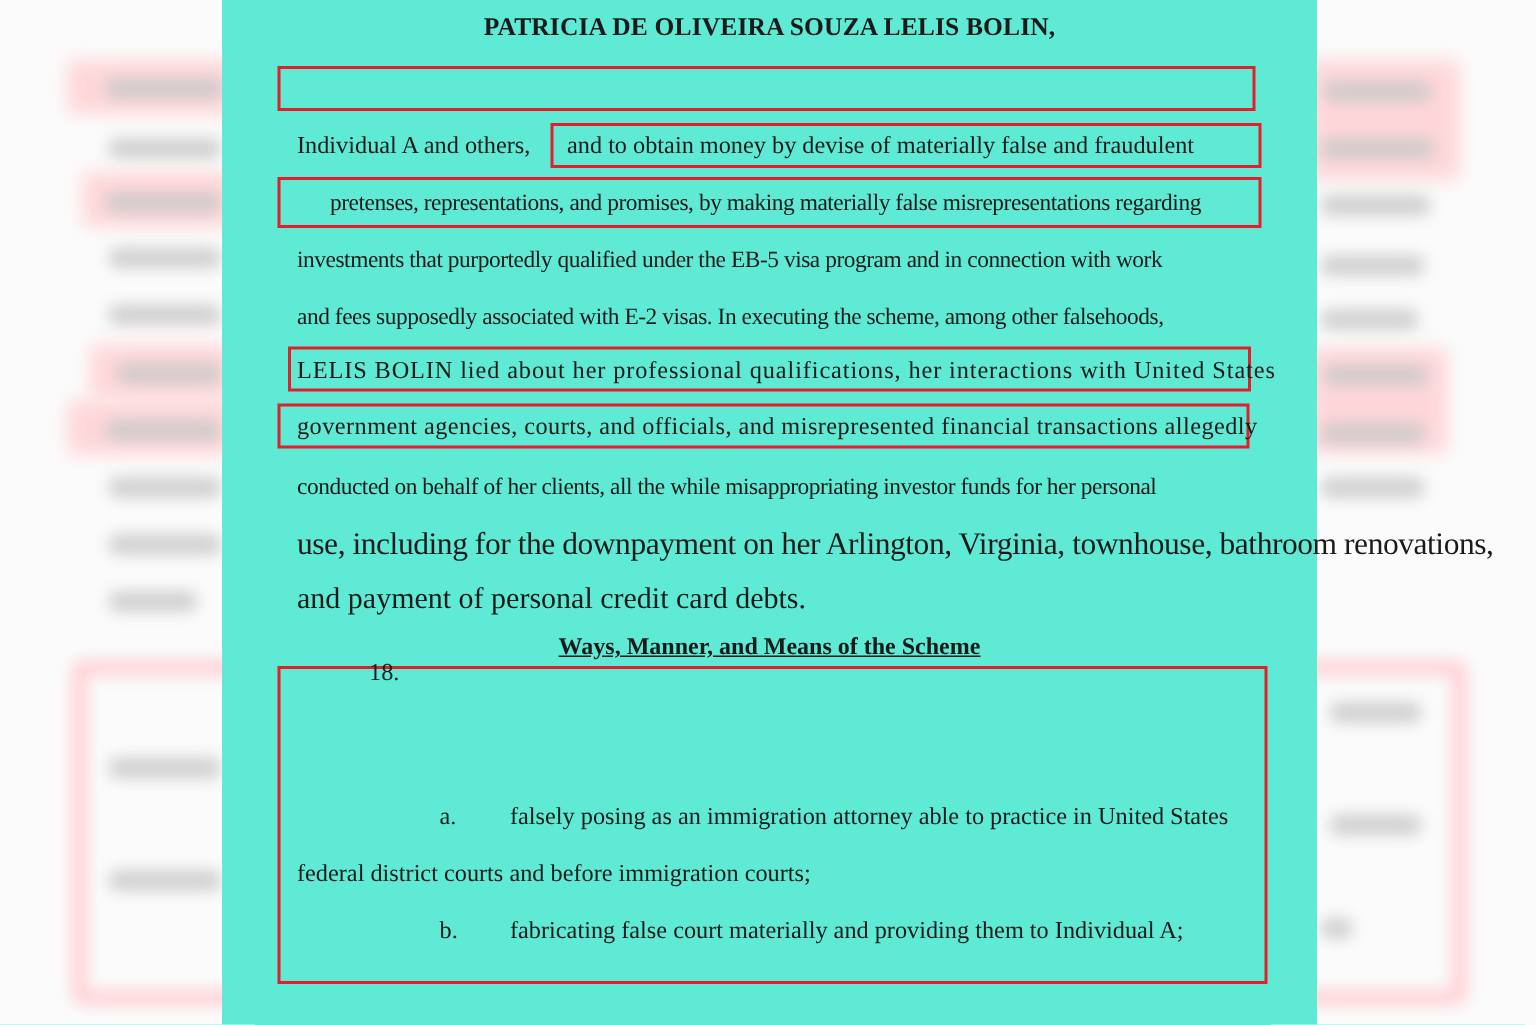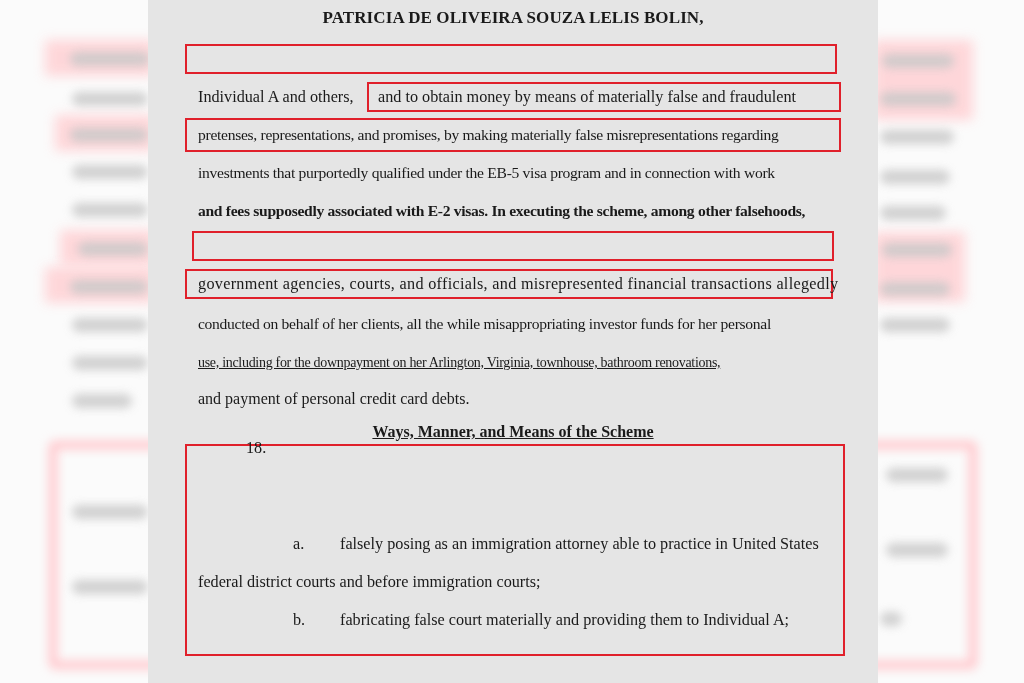--- a/index.html
+++ b/index.html
@@ -24,21 +24,21 @@
     position: absolute; height: 36px;
     background: #ffd3d6; filter: blur(6px); opacity: .9;
   }
   .blur-box {
     position: absolute; border: 10px solid #ffd0d4; filter: blur(5px);
     border-radius: 8px;
   }
   
   .page {
     position: absolute; left: 148px; top: 0; width: 730px; height: 683px;
-    background: #e5e5e5;
+    background: #5eead4;
   }
   .line {
     position: absolute; left: 50px; width: 630px; font-size: 16.2px;
     white-space: nowrap; line-height: 20px;
   }
   .just { display: flex; justify-content: space-between; }
   .title {
     position: absolute; top: 8px; left: 0; width: 730px; text-align: center;
     font-weight: bold; font-size: 17px; letter-spacing: .1px;
   }
@@ -96,29 +96,30 @@
 
   <div class="redbox" style="left:37px;top:44px;width:652px;height:30px;"></div>
   <div class="redbox" style="left:219px;top:82px;width:474px;height:30px;"></div>
   <div class="redbox" style="left:37px;top:118px;width:656px;height:34px;"></div>
   <div class="redbox" style="left:44px;top:231px;width:642px;height:30px;"></div>
   <div class="redbox" style="left:37px;top:269px;width:648px;height:30px;"></div>
   <div class="redbox" style="left:37px;top:444px;width:660px;height:212px;"></div>
 
   <div class="line" style="top:87px;">
     <span>Individual A and others,</span>
-    <span style="position:absolute;left:180px;">and to obtain money by means of materially false and fraudulent</span>
+    <span style="position:absolute;left:180px;">and to obtain money by devise of materially false and fraudulent</span>
   </div>
-  <div class="line" style="top:125px;"><span style="font-size:15.6px;letter-spacing:-.3px;">pretenses, representations, and promises, by making materially false misrepresentations regarding</span></div>
+  <div class="line" style="top:125px;"><span style="font-size:15.6px;letter-spacing:-.3px;margin-left:22px;">pretenses, representations, and promises, by making materially false misrepresentations regarding</span></div>
   <div class="line" style="top:163px;"><span style="font-size:15.6px;letter-spacing:-.3px;">investments that purportedly qualified under the EB-5 visa program and in connection with work</span></div>
-  <div class="line" style="top:201px;font-weight:bold;"><span style="font-size:15.6px;letter-spacing:-.3px;">and fees supposedly associated with E-2 visas. In executing the scheme, among other falsehoods,</span></div>
+  <div class="line" style="top:201px;"><span style="font-size:15.6px;letter-spacing:-.3px;">and fees supposedly associated with E-2 visas. In executing the scheme, among other falsehoods,</span></div>
+  <div class="line" style="top:237px;"><span style="letter-spacing:.6px;">LELIS BOLIN lied about her professional qualifications, her interactions with United States</span></div>
   <div class="line" style="top:274px;"><span style="letter-spacing:.3px;">government agencies, courts, and officials, and misrepresented financial transactions allegedly</span></div>
   <div class="line" style="top:314px;"><span style="font-size:15.6px;letter-spacing:-.3px;">conducted on behalf of her clients, all the while misappropriating investor funds for her personal</span></div>
-  <div class="line" style="top:352px;"><span style="font-size:14px;letter-spacing:-.3px;text-decoration:underline;">use, including for the downpayment on her Arlington, Virginia, townhouse, bathroom renovations,</span></div>
-  <div class="line" style="top:389px;"><span style="font-size:16px;">and payment of personal credit card debts.</span></div>
+  <div class="line" style="top:352px;"><span style="font-size:21px;letter-spacing:-.3px;">use, including for the downpayment on her Arlington, Virginia, townhouse, bathroom renovations,</span></div>
+  <div class="line" style="top:389px;"><span style="font-size:20px;">and payment of personal credit card debts.</span></div>
 
   <div class="heading">Ways, Manner, and Means of the Scheme</div>
 
   <div class="num" style="left:98px;top:439px;">18.</div>
 
   <div class="num" style="left:145px;top:535px;">a.</div>
   <div class="num" style="left:50px;top:573px;">federal district courts and before immigration courts;</div>
   <div class="num" style="left:192px;top:535px;">falsely posing as an immigration attorney able to practice in United States</div>
 
   <div class="num" style="left:145px;top:611px;">b.</div>

